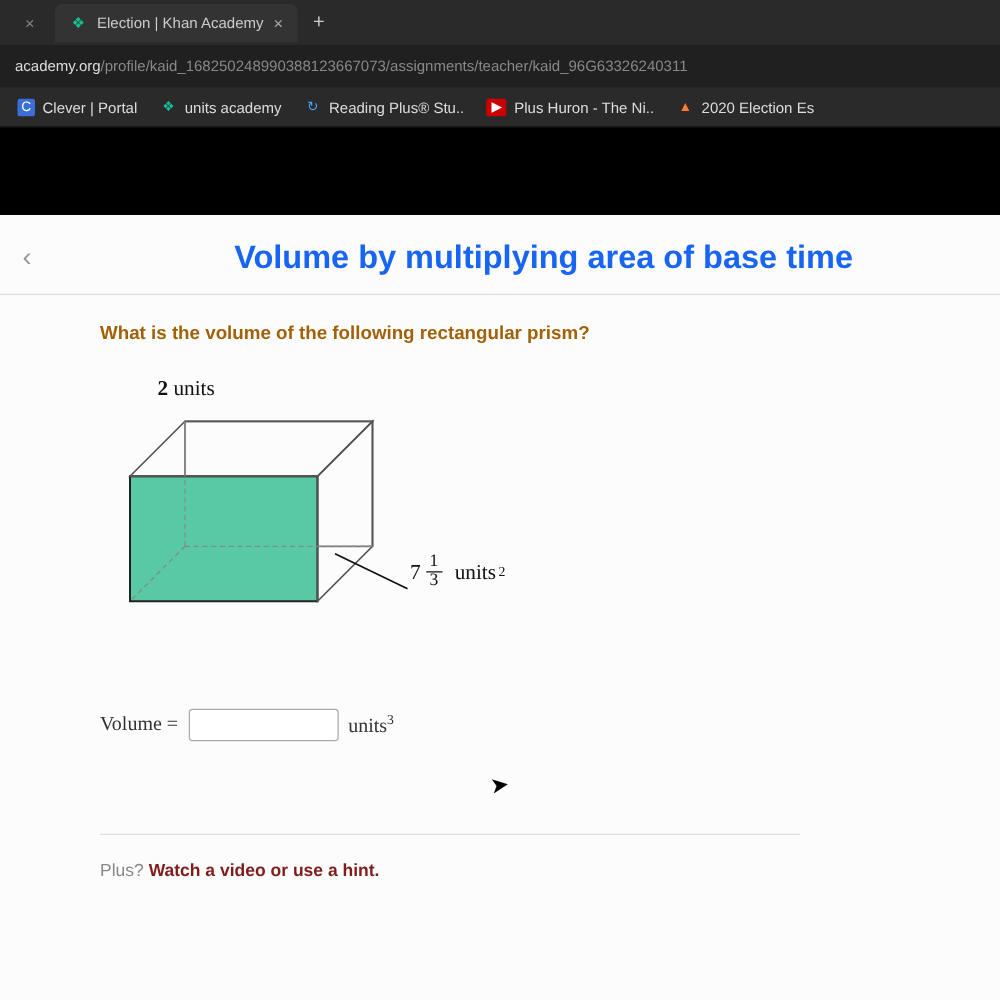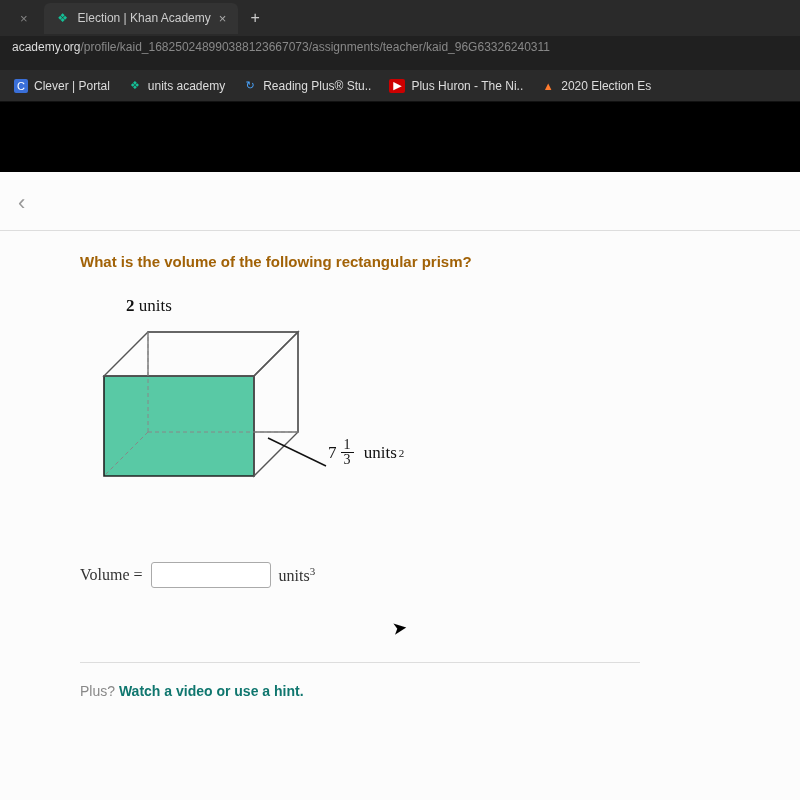--- a/index.html
+++ b/index.html
@@ -50,21 +50,21 @@
 }
 .khan-icon {
   width: 14px; height: 14px;
   display: inline-flex;
   align-items: center; justify-content: center;
   color: #14bf96;
   font-size: 12px;
 }
 .url-bar {
   display: flex;
-  align-items: flex-start;
+  align-items: center;
   padding: 4px 12px;
   height: 34px;
   background: #202020;
 }
 .url-text {
   color: #888;
   font-size: 12px;
   white-space: nowrap;
   overflow: hidden;
 }
@@ -191,21 +191,21 @@
 .divider {
   border-top: 1px solid #ddd;
   margin: 0 0 20px 0;
   width: 560px;
 }
 .stuck-row {
   color: #888;
   font-size: 14px;
 }
 .stuck-link {
-  color: #0f766e;
+  color: #7f1d1d;
   font-weight: 600;
   cursor: pointer;
 }
 .cursor {
   position: absolute;
   left: 392px;
   top: 617px;
   font-size: 18px;
   color: #000;
   transform: rotate(-8deg);
@@ -253,20 +253,21 @@
       <span>2020 Election Es</span>
     </div>
   </div>
 </div>
 
 <div class="black-strip"></div>
 
 <div class="content-area">
   <div class="page-header">
     <span class="back-chevron">‹</span>
+    <div class="page-title">Volume by multiplying area of base time</div>
   </div>
 
   <div class="question-area">
     <div class="question-text">What is the volume of the following rectangular prism?</div>
 
     <div class="diagram">
       <svg width="340" height="230">
 
         <polygon points="50,34 200,34 200,134 50,134" fill="none" stroke="#777" stroke-width="1.4"></polygon>
 

